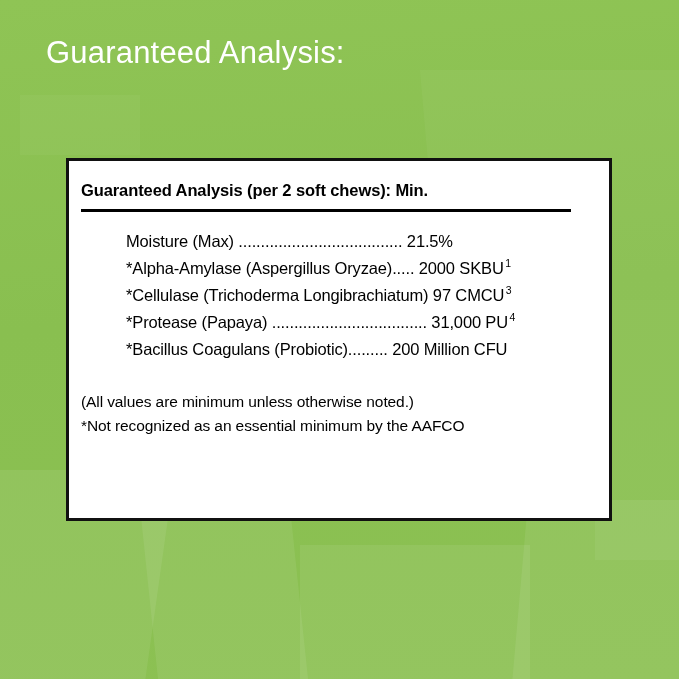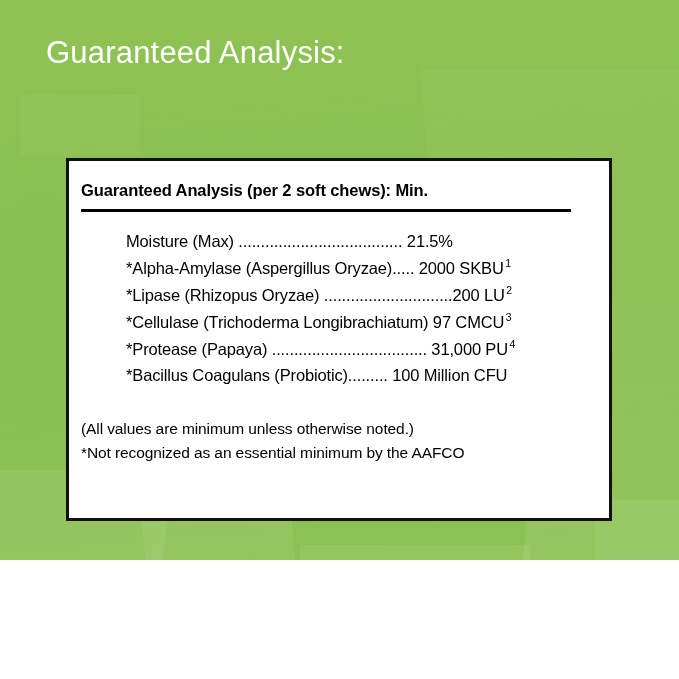--- a/index.html
+++ b/index.html
@@ -10,21 +10,21 @@
   body {
     width: 679px;
     height: 679px;
     font-family: "Liberation Sans", sans-serif;
     overflow: hidden;
   }
 
   #page {
     position: relative;
     width: 679px;
-    height: 560px;
+    height: 679px;
     background: #8cc152;
     background: linear-gradient(175deg, #8fc455 0%, #89bf50 45%, #8cc153 100%);
     overflow: hidden;
   }
 
   
   .bg-shape {
     position: absolute;
     background: rgba(255,255,255,0.075);
   }
@@ -117,24 +117,23 @@
 
   <div id="heading">Guaranteed Analysis:</div>
 
   <div id="panel">
     <div class="panel-title">Guaranteed Analysis (per 2 soft chews):  Min.</div>
     <div class="rule"></div>
 
     <div class="rows">
       <div class="row"><span>Moisture (Max) ..................................... 21.5%</span><span class="sup"></span></div>
       <div class="row"><span>*Alpha-Amylase (Aspergillus Oryzae)..... 2000 SKBU</span><span class="sup">1</span></div>
-      <div class="row"><span>*Lipase (Rhizopus Oryzae) .............................200 LU</span><span class="sup">2</span></div>
       <div class="row"><span>*Cellulase (Trichoderma Longibrachiatum) 97 CMCU</span><span class="sup">3</span></div>
       <div class="row"><span>*Protease (Papaya) ................................... 31,000 PU</span><span class="sup">4</span></div>
-      <div class="row"><span>*Bacillus Coagulans (Probiotic)......... 100 Million CFU</span><span class="sup"></span></div>
+      <div class="row"><span>*Bacillus Coagulans (Probiotic)......... 200 Million CFU</span><span class="sup"></span></div>
     </div>
 
     <div class="footnotes">
       <div class="footnote">(All values are minimum unless otherwise noted.)</div>
       <div class="footnote">*Not recognized as an essential minimum by the AAFCO</div>
     </div>
   </div>
 
 </div>
 

